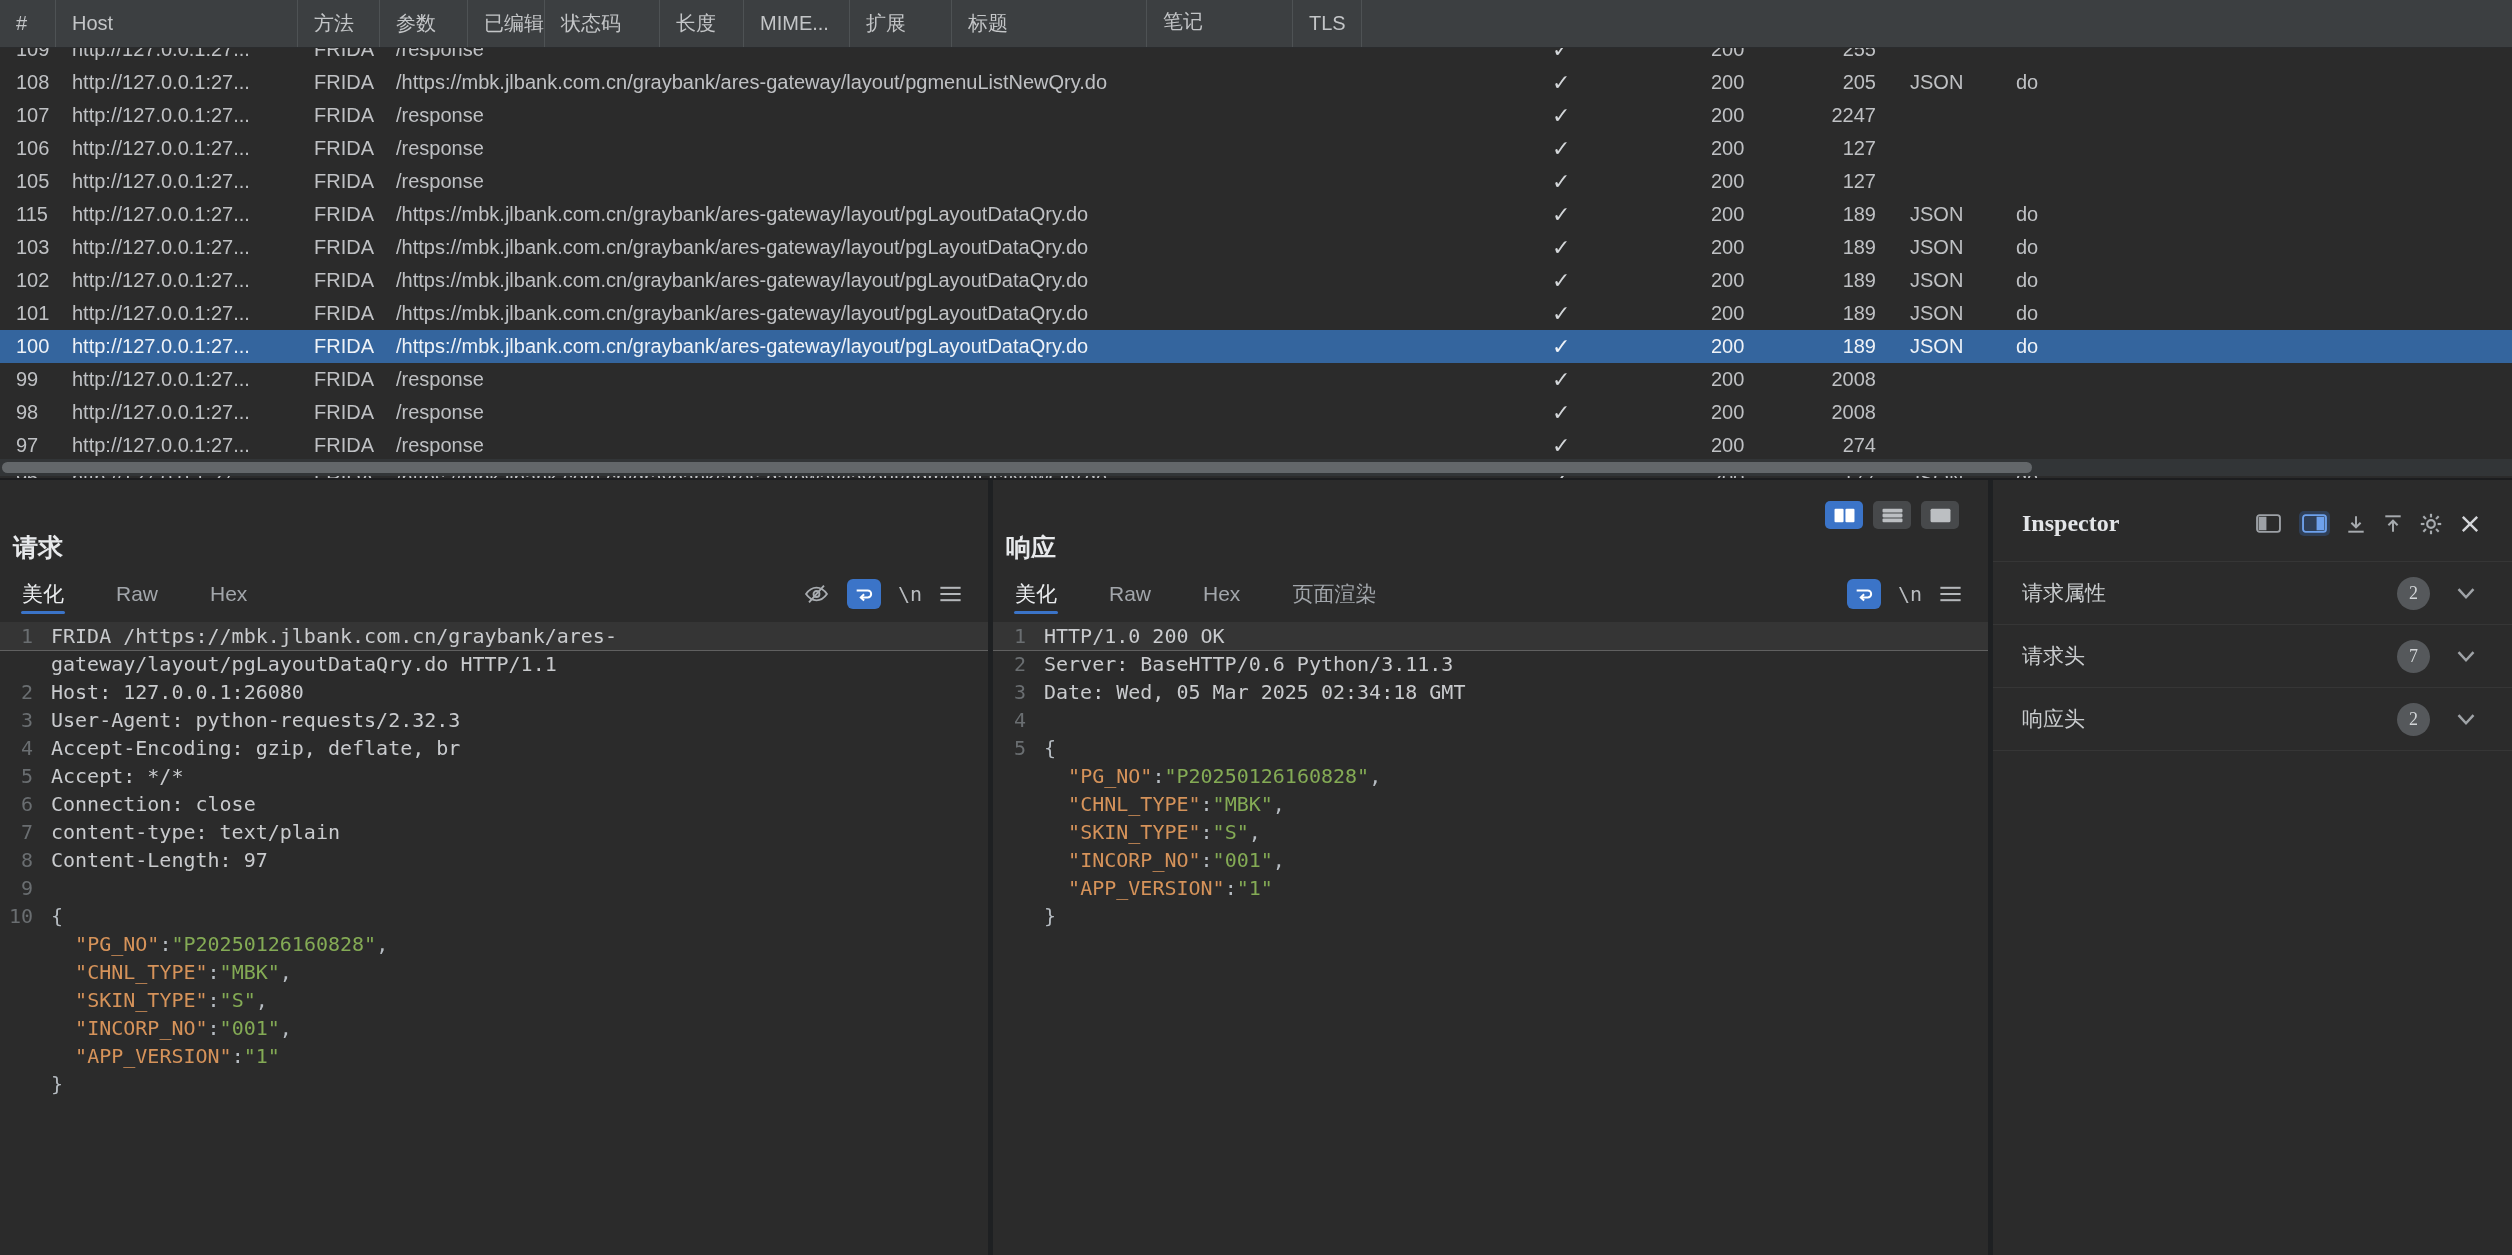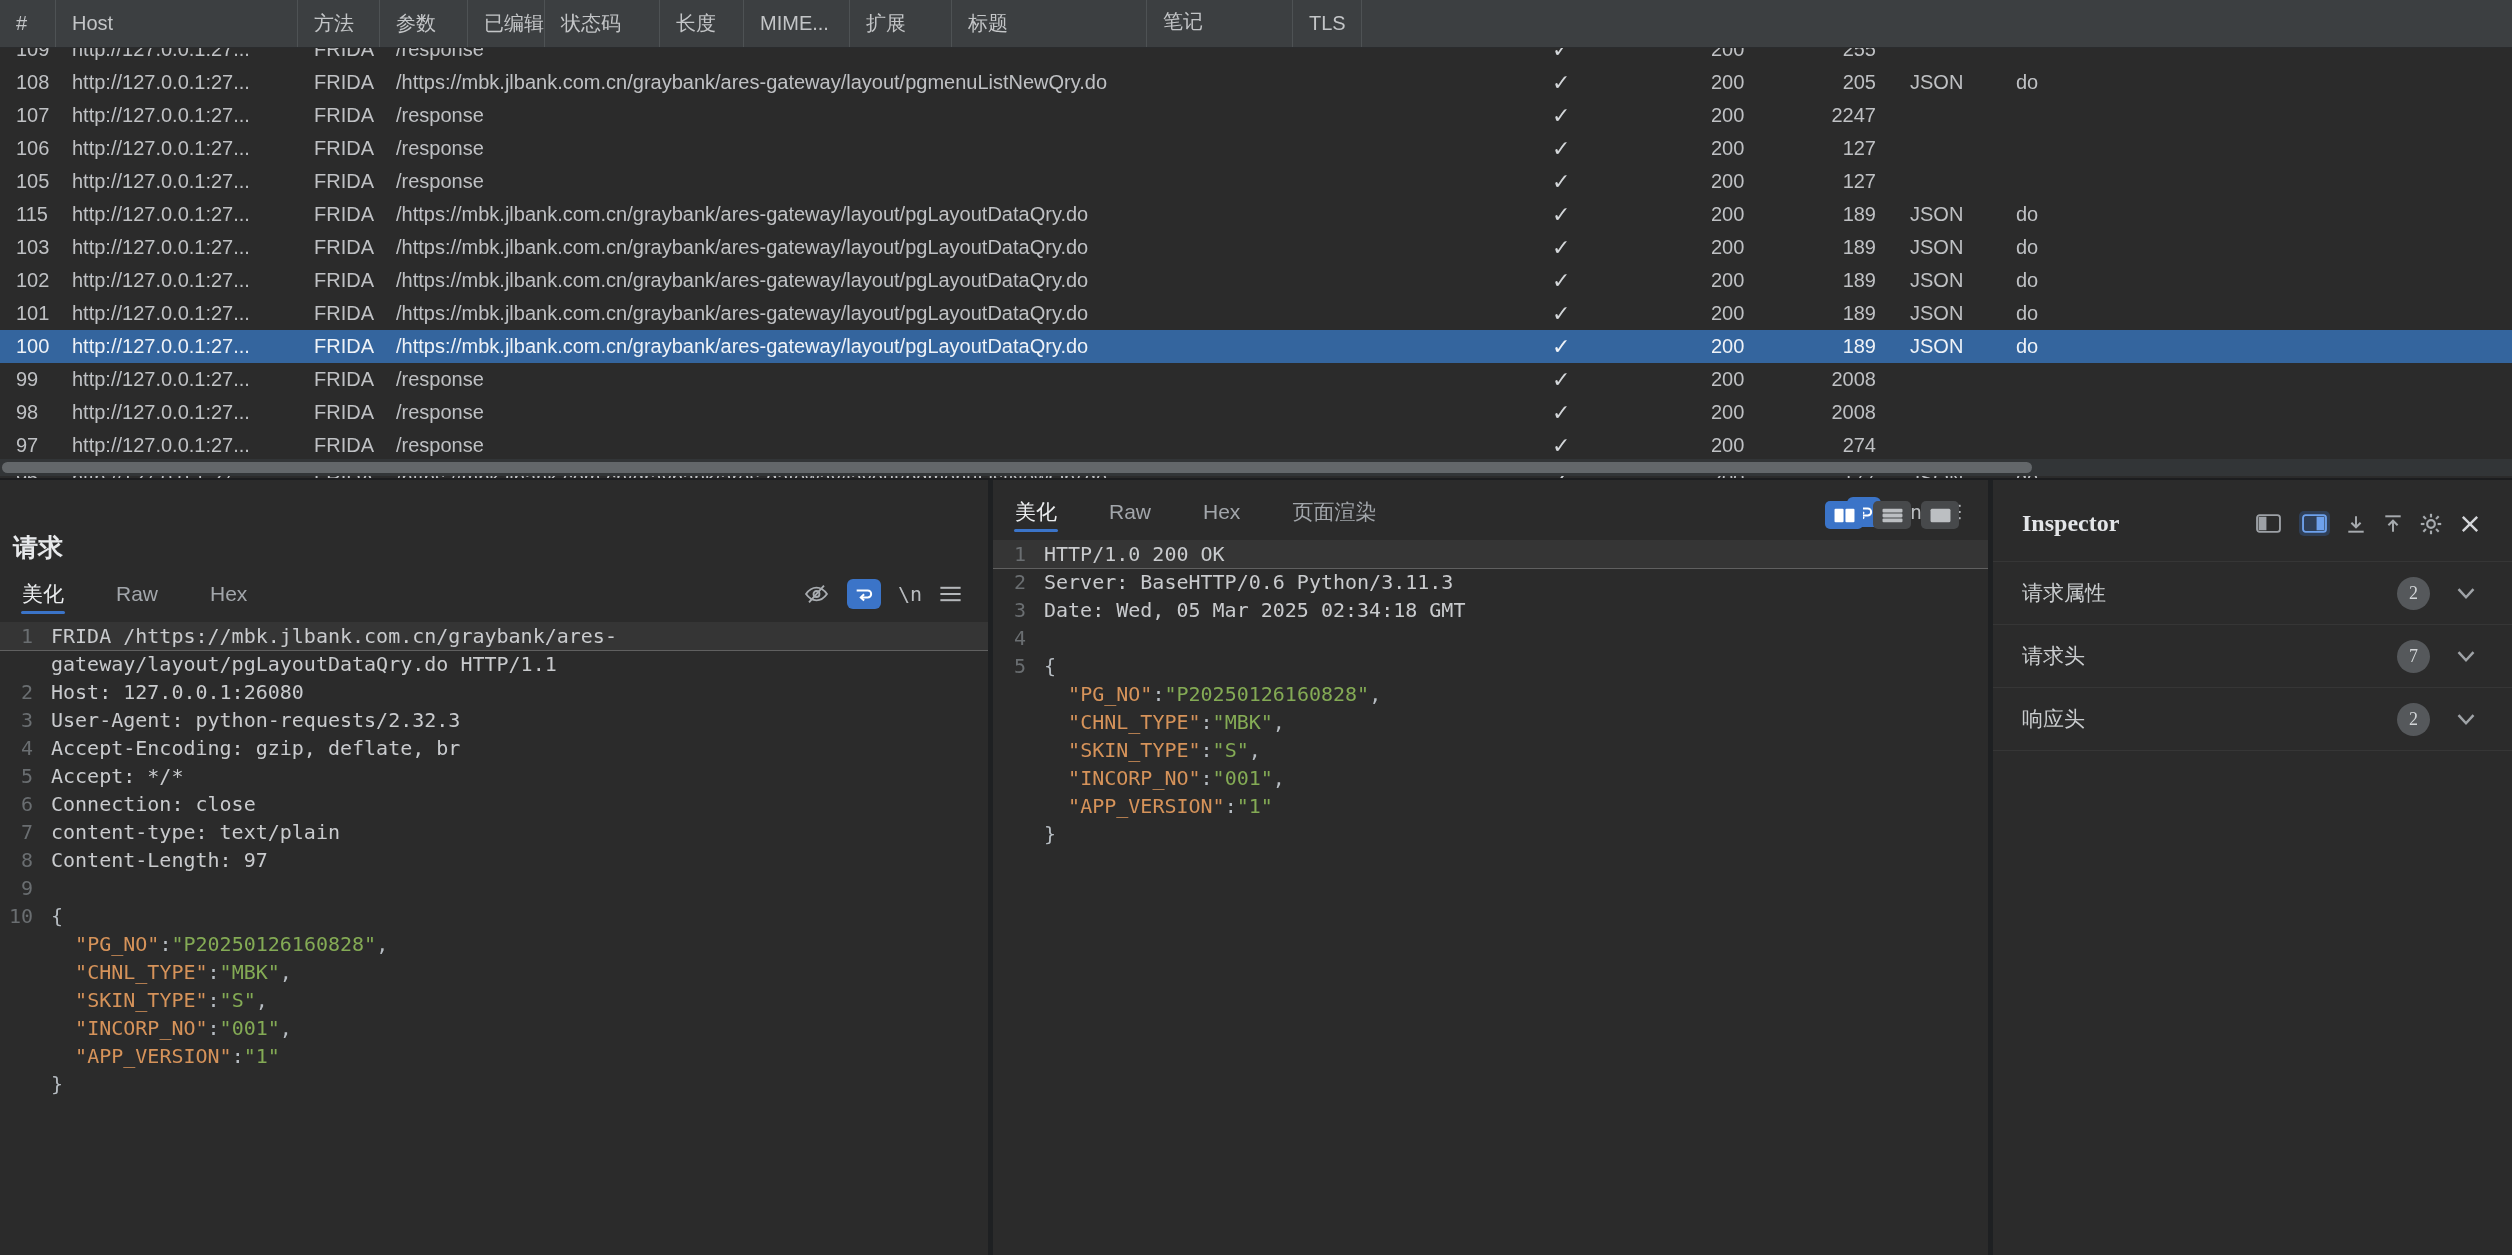--- a/index.html
+++ b/index.html
@@ -418,20 +418,21 @@
               <rect x="0.5" y="5.2" width="19" height="3.6" rx="1" fill="#bcbfc2"></rect>
               <rect x="0.5" y="9.9" width="19" height="3.6" rx="1" fill="#bcbfc2"></rect>
             </svg>
         </button>
         <button class="lt-btn">
           <svg viewBox="0 0 20 14" width="21" height="15">
               <rect x="0.5" y="0.5" width="19" height="13" rx="1.5" fill="#bcbfc2"></rect>
             </svg>
         </button>
       </div>
+      <div class="panel-title">响应</div>
       <div class="tabbar">
         <div class="tabs" id="resp-tabs">
             <div class="tab active">美化</div>
             <div class="tab">Raw</div>
             <div class="tab">Hex</div>
             <div class="tab">页面渲染</div>
           </div>
         <div class="tools">
           <button class="tool-btn wrap-btn">
             <svg viewBox="0 0 20 20" width="21" height="21">

